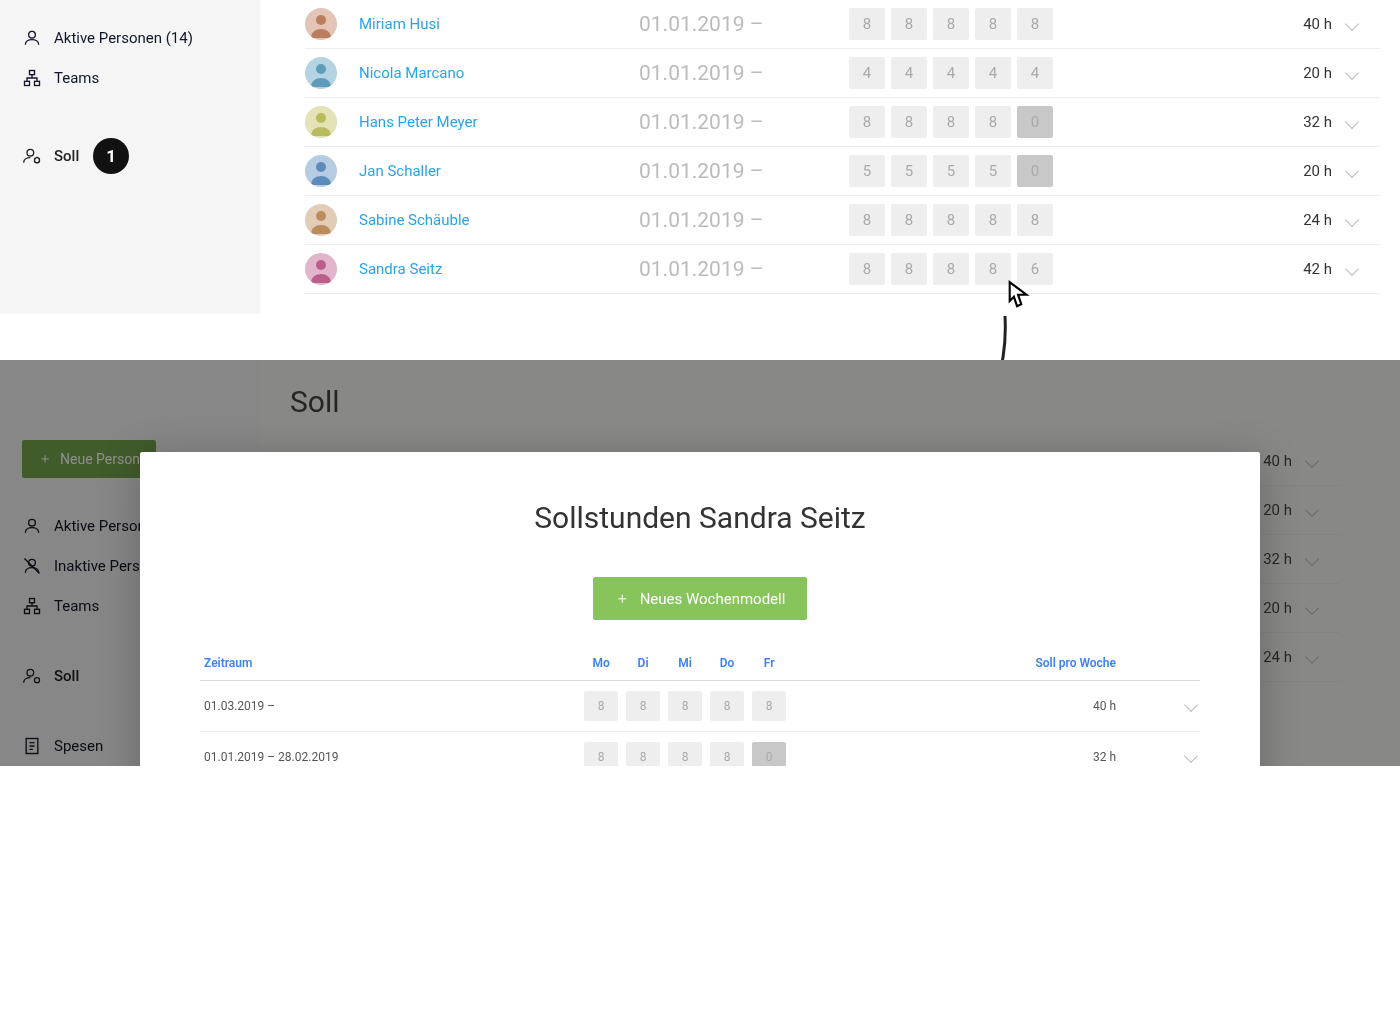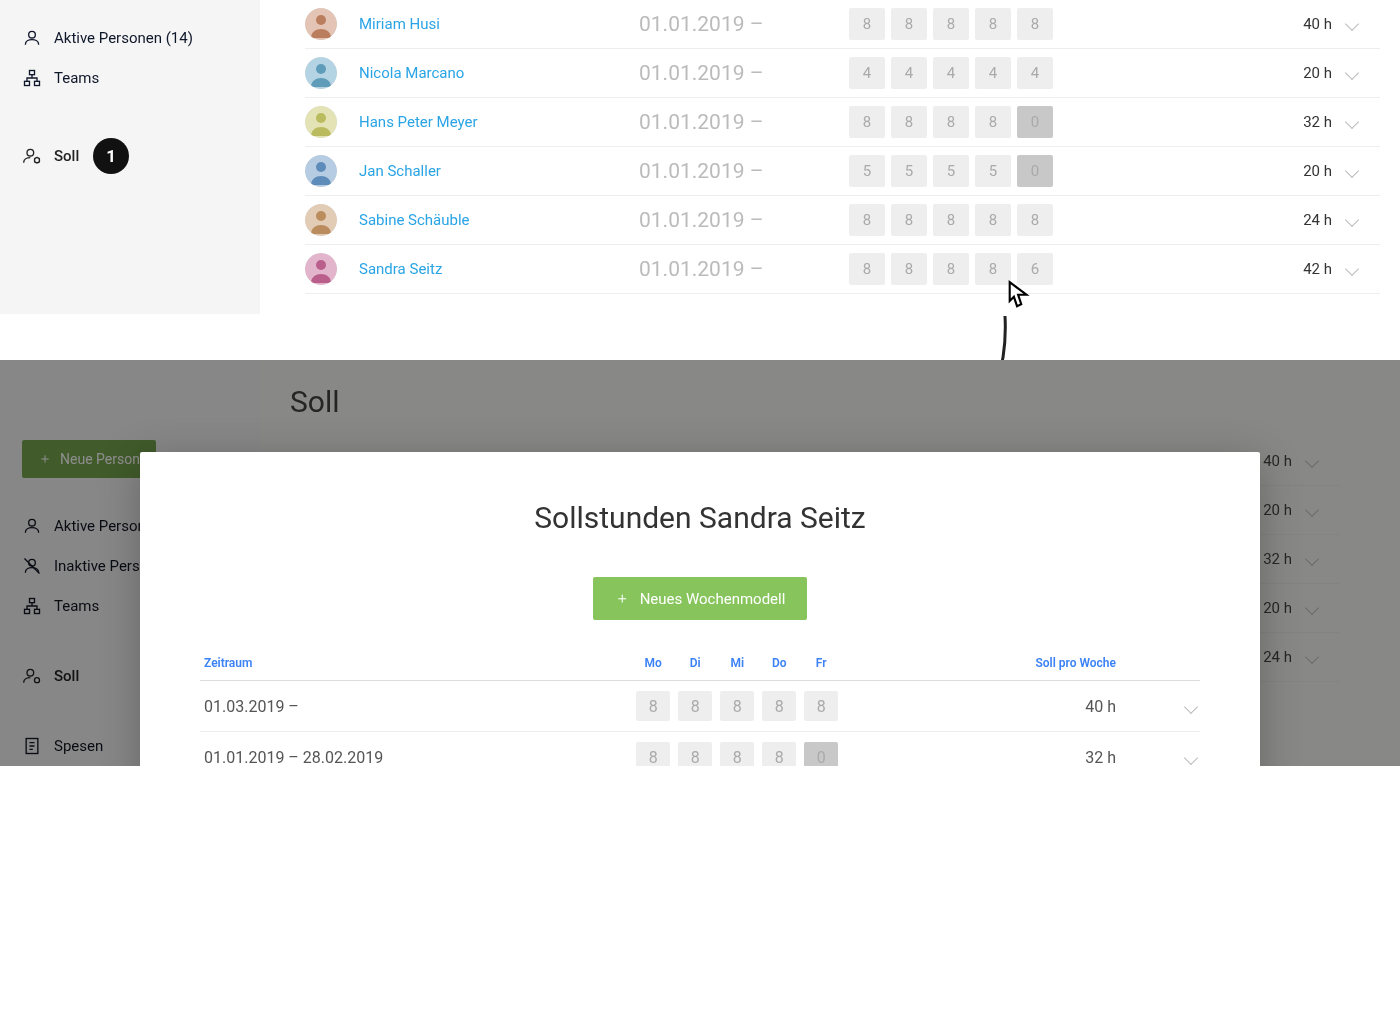--- a/index.html
+++ b/index.html
@@ -42,21 +42,21 @@
 
 .modal { position:absolute; left:140px; right:140px; top:56px; background:#fff; border-radius:2px; box-shadow:0 8px 40px rgba(0,0,0,.25); padding:48px 60px 40px; z-index:10;margin-top:36px; }
 .modal h2 { text-align:center; font-size:30px; font-weight:400; color:#333; margin-bottom:42px; }
 .btn-green-big { display:inline-flex; align-items:center; background:#87c55c; color:#fff; padding:12px 22px; border-radius:2px; font-size:15px; cursor:pointer; }
 .btn-green-big .plus { margin-right:10px; }
 .modal .btnrow { text-align:center; margin-bottom:26px; }
 .modal table { width:100%; border-collapse:collapse; }
 .modal th { text-align:left; font-size:12px; font-weight:600; padding:10px 4px; color:#3b82f6; border-bottom:1px solid #ddd; }
 .modal th.day, .modal td.day { width:42px; text-align:center; }
 .modal th.spw, .modal td.spw { text-align:right; padding-right:60px; }
-.modal td { padding:10px 4px; border-bottom:1px solid #eee; color:#555; font-size:16px; }
+.modal td { padding:10px 4px; border-bottom:1px solid #eee; color:#555; font-size:12px; }
 .modal .dc { display:inline-flex; width:34px; height:30px; background:#eee; color:#aaa; align-items:center; justify-content:center; border-radius:2px; }
 .modal .dc.dark { background:#c8c8c8; }
 .modal td.exp { text-align:right; color:#bbb; width:24px; }
 .modal .close-row { text-align:center; margin-top:42px; }
 .modal .btn-out { display:inline-block; padding:10px 22px; border:1px solid #ccc; border-radius:2px; background:#fff; cursor:pointer; font-size:15px; color:#444; }
 
 
 .hand-cursor { position:absolute; left:998px; top:280px; pointer-events:none; }
 .hand-cursor svg { width:36px; height:42px; }
 .curve-arrow { position:absolute; left:835px; top:310px; pointer-events:none; }

